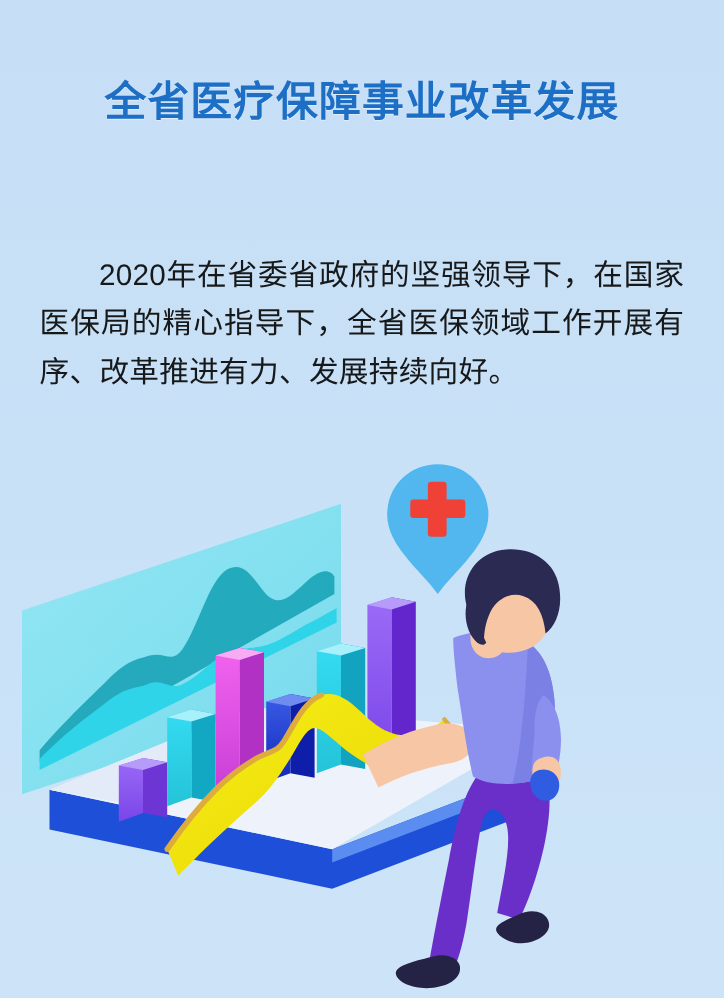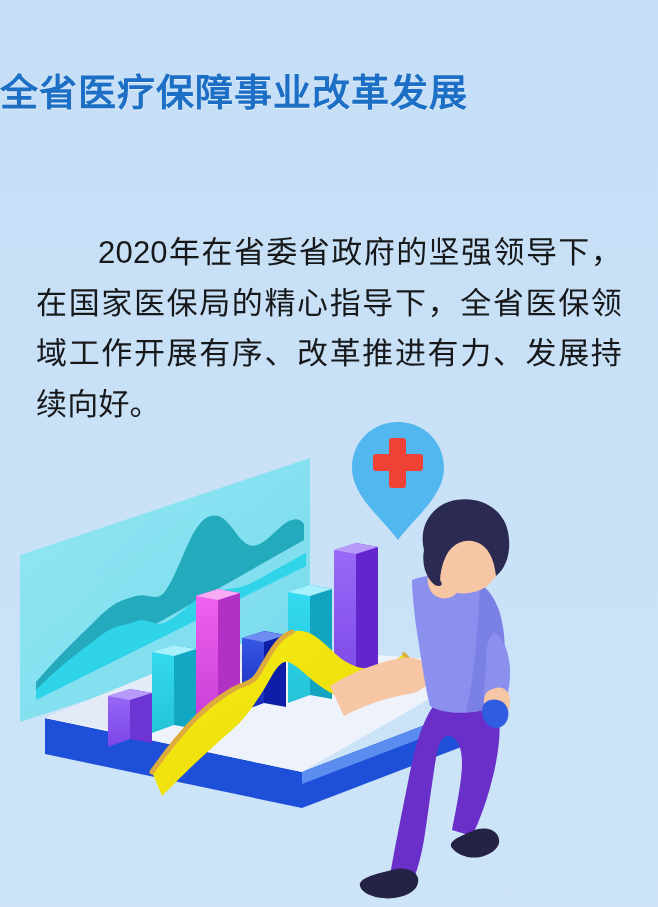--- a/index.html
+++ b/index.html
@@ -23,39 +23,39 @@
     background: linear-gradient(180deg, #c6dff6 0%, #c8e1f7 45%, #cde4f8 100%);
     overflow: hidden;
   }
 
   
   .title-block {
     position: absolute;
     top: 70px;
     left: 0;
     width: 658px;
-    text-align: left;
+    text-align: center;
     line-height: 1.26;
   }
   .title-line {
     display: block;
     font-size: 38px;
     font-weight: bold;
     letter-spacing: 1px;
     color: #1d6fc6;
     text-shadow: 0 1px 0 rgba(255,255,255,0.45);
   }
 
   
   .body-block {
     position: absolute;
     top: 228px;
     left: 36px;
     width: 586px;
-    font-size: 31px;
+    font-size: 27px;
     line-height: 1.63;
     color: #17181a;
     text-align: justify;
     text-justify: inter-ideograph;
     letter-spacing: 0.2px;
   }
   .body-block .para { margin: 0; text-indent: 2em; }
 
   
   .illustration {

